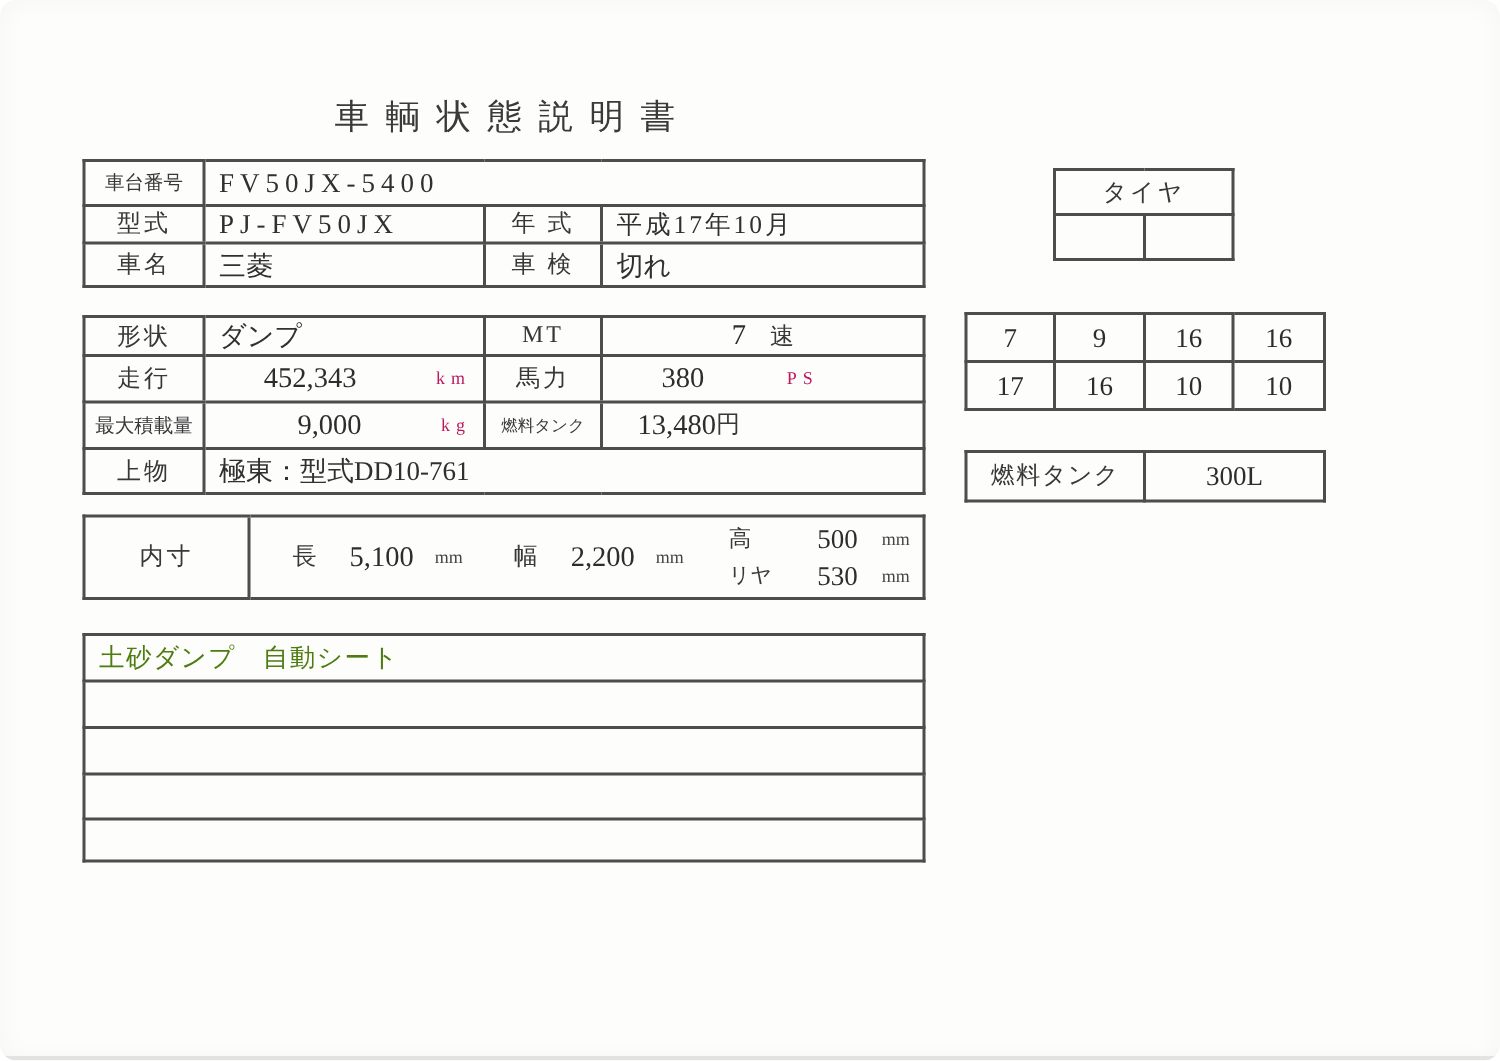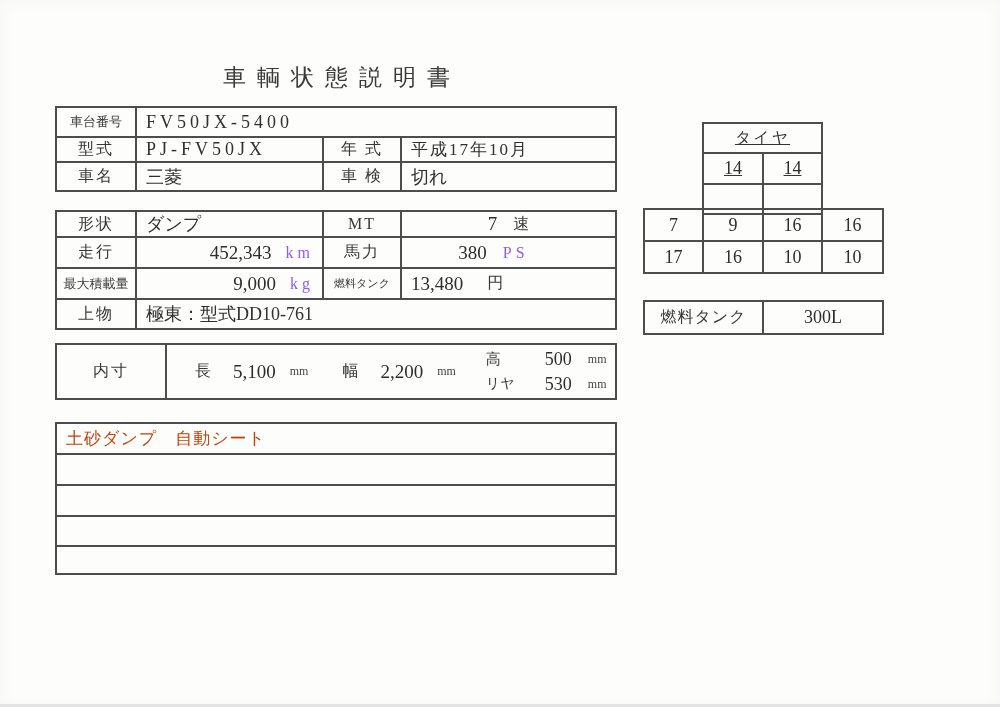--- a/index.html
+++ b/index.html
@@ -7,20 +7,21 @@
     width: 1000px; height: 707px;
     background: #ffffff;
     font-family: "Liberation Serif", "DejaVu Serif", serif;
     color: #333333;
   }
   .page {
     position: relative; width: 1000px; height: 707px;
     background: #fdfdfc;
     box-shadow: inset 0 0 18px rgba(0,0,0,0.035);
     overflow: hidden;
+    border-radius: 11px;
   }
   .page-bottom-edge {
     position: absolute; left: 0; bottom: 0; width: 1000px; height: 3px;
     background: #e3e3e3;
   }
   .title {
     position: absolute; left: 223px; top: 62px;
     font-size: 23px; letter-spacing: 11px; color: #3a3a3a;
     white-space: nowrap;
   }
@@ -33,40 +34,40 @@
     vertical-align: middle;
   }
   .dot-r { border-right: 2px dotted #767676; }
   .lbl { text-align: center; font-size: 16px; letter-spacing: 2px; color: #383838; }
   .lbl-sm { font-size: 13px; letter-spacing: 0; }
   .lbl-xs { font-size: 11px; letter-spacing: 0; }
   .val { text-align: left; padding-left: 9px; font-size: 18px; color: #303030; }
   .val-spaced { font-size: 18px; letter-spacing: 4px; }
   .val-year { font-size: 17px; letter-spacing: 2px; }
   .num { font-size: 19px; color: #2d2d2d; }
-  .unit { font-size: 16px; letter-spacing: 4px; color: #8b5cf6; }
+  .unit { font-size: 12px; letter-spacing: 4px; color: #be185d; margin-left: 39px; }
   .cell-flex { display: flex; align-items: center; }
   .flex-end { justify-content: flex-end; padding-right: 8px; gap: 14px; }
   .flex-center { justify-content: center; gap: 16px; }
-  .flex-start { justify-content: flex-start; padding-left: 9px; gap: 24px; }
+  .flex-start { justify-content: flex-start; padding-left: 23px; gap: 0; }
   
   .dim-row {
     display: flex; align-items: center; padding-left: 28px;
   }
   .dim-lab { font-size: 16px; color: #383838; }
   .dim-num { font-size: 19px; color: #2d2d2d; margin-left: 22px; }
   .dim-mm { font-size: 12px; color: #444444; margin-left: 14px; }
   .dim-gap { width: 34px; }
   .dim-stack { margin-left: 30px; display: flex; flex-direction: column; gap: 1px; }
   .dim-stack-line { display: flex; align-items: center; height: 24px; }
   .dim-stack-lab { font-size: 15px; width: 34px; color: #383838; }
   .dim-stack-num { font-size: 18px; width: 52px; text-align: right; color: #2d2d2d; }
   .dim-stack-mm { font-size: 12px; margin-left: 16px; color: #444444; }
   .center-cell { text-align: center; font-size: 18px; color: #2d2d2d; }
-  .remark-text { font-size: 17px; color: #c2410c; letter-spacing: 1px; }
+  .remark-text { font-size: 17px; color: #4d7c0f; letter-spacing: 1px; }
 </style>
 </head>
 <body>
 
 <div class="page">
 
   <div class="title">車輌状態説明書</div>
 
   <table style="left:55px; top:106px; width:560px;">
     <colgroup>
@@ -204,32 +205,28 @@
     </tr>
     <tr style="height:30px">
       <td class="val remark-text"></td>
     </tr>
     <tr style="height:28px">
       <td class="val remark-text"></td>
     </tr>
   </tbody>
     </table>
 
-  <table style="left:702px; top:122px; width:119px;text-decoration:underline;">
+  <table style="left:702px; top:112px; width:119px;">
     <colgroup>
         <col style="width:60px">
         <col style="width:59px">
       </colgroup>
     <tbody>
         <tr style="height:30px">
       <td class="lbl" colspan="2">タイヤ</td>
-    </tr>
-    <tr style="height:31px">
-      <td class="center-cell">14</td>
-      <td class="center-cell">14</td>
     </tr>
     <tr style="height:30px">
       <td class="center-cell"></td>
       <td class="center-cell"></td>
     </tr>
   </tbody>
     </table>
 
   <table style="left:643px; top:208px; width:239px;">
     <colgroup>

